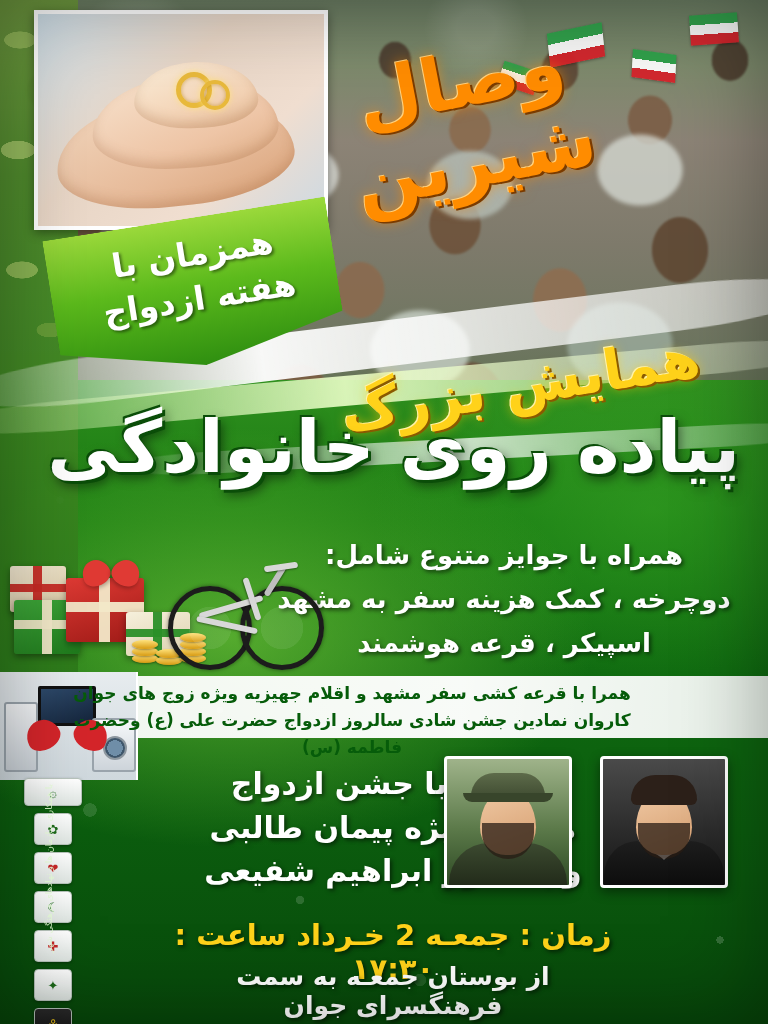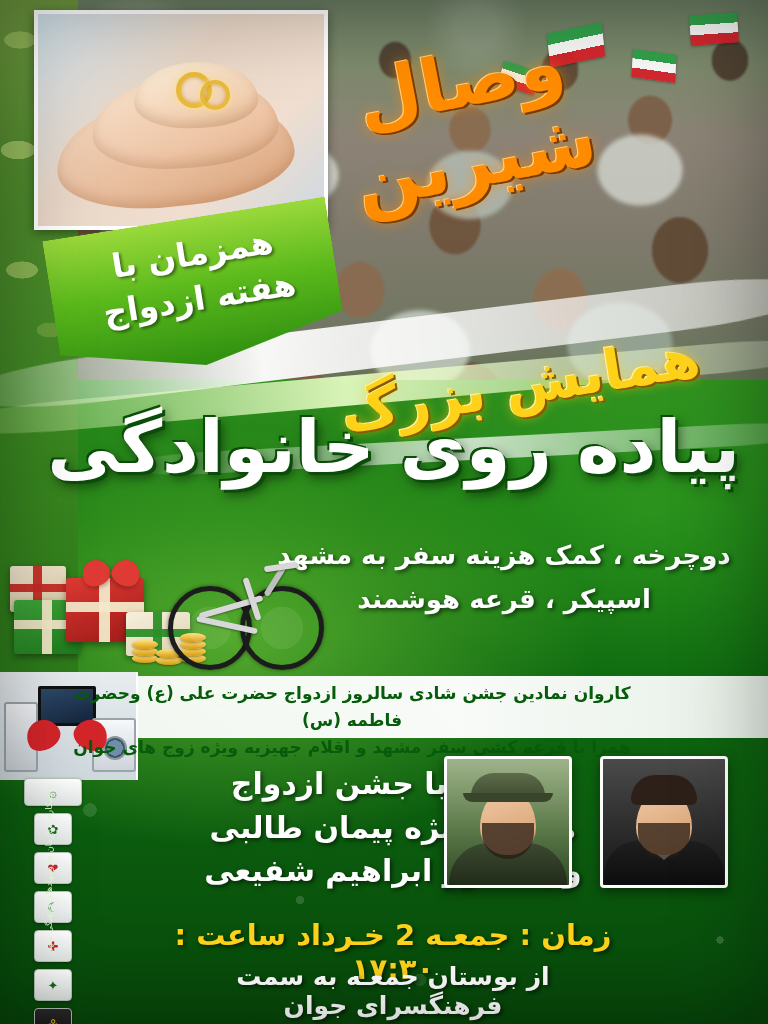--- a/index.html
+++ b/index.html
@@ -609,20 +609,21 @@
   <div class="green-banner-text">
     <div>همزمان با</div>
     <div>هفته ازدواج</div>
   </div>
 
   <div class="hamayesh">همایش بزرگ</div>
 
   <div class="main-title">پیاده روی خانوادگی</div>
 
   <div class="prize-list">
+    <div class="prize-line">همراه با جوایز متنوع شامل:</div>
     <div class="prize-line">دوچرخه ، کمک هزینه سفر به مشهد</div>
     <div class="prize-line">اسپیکر ، قرعه هوشمند</div>
   </div>
 
   <div class="gift-zone">
     <div class="gift g3">
         <i class="ribbon-v"></i>
         <i class="ribbon-h"></i>
       </div>
     <div class="gift g1">
@@ -661,22 +662,22 @@
   </div>
 
   <div class="caravan-block"></div>
   <div class="appliances">
     <div class="fridge"></div>
     <div class="tv"></div>
     <div class="washer"></div>
     <div class="red-bow"></div>
   </div>
   <div class="caravan-text">
+    <div>همرا با قرعه کشی سفر مشهد و اقلام جهیزیه ویژه زوج های جوان</div>
     <div>کاروان  نمادین جشن شادی سالروز ازدواج حضرت علی (ع) وحضرت فاطمه (س)</div>
-    <div>همرا با قرعه کشی سفر مشهد و اقلام جهیزیه ویژه زوج های جوان</div>
   </div>
 
   <div class="guests">
     <div class="gline">همـراه با جشن ازدواج</div>
     <div class="gline">مهمان ویژه پیمان طالبی</div>
     <div class="gline">و باحضور ابراهیم شفیعی</div>
   </div>
 
   <div class="photo-card p1">
     <div class="body-dark"></div>

